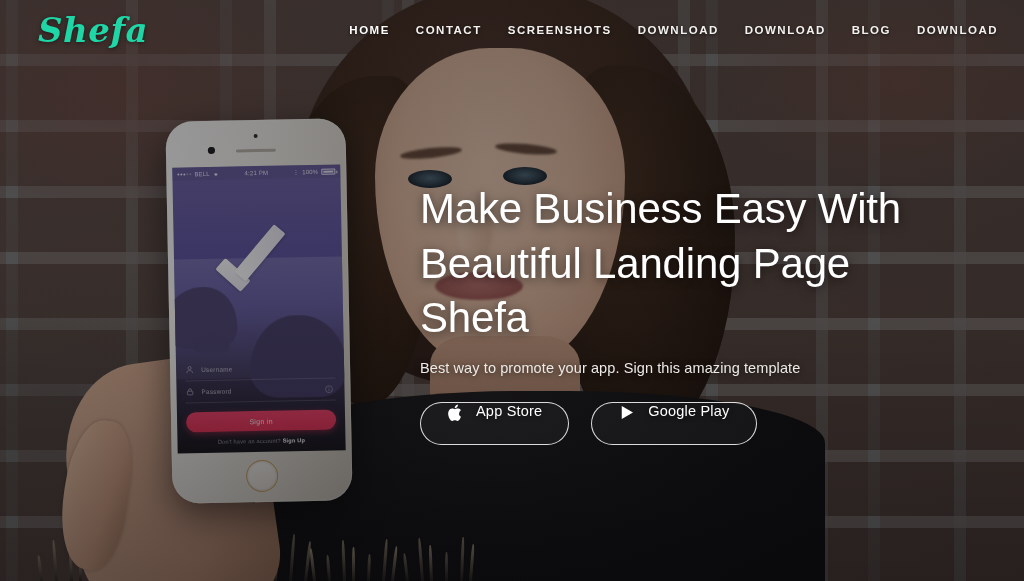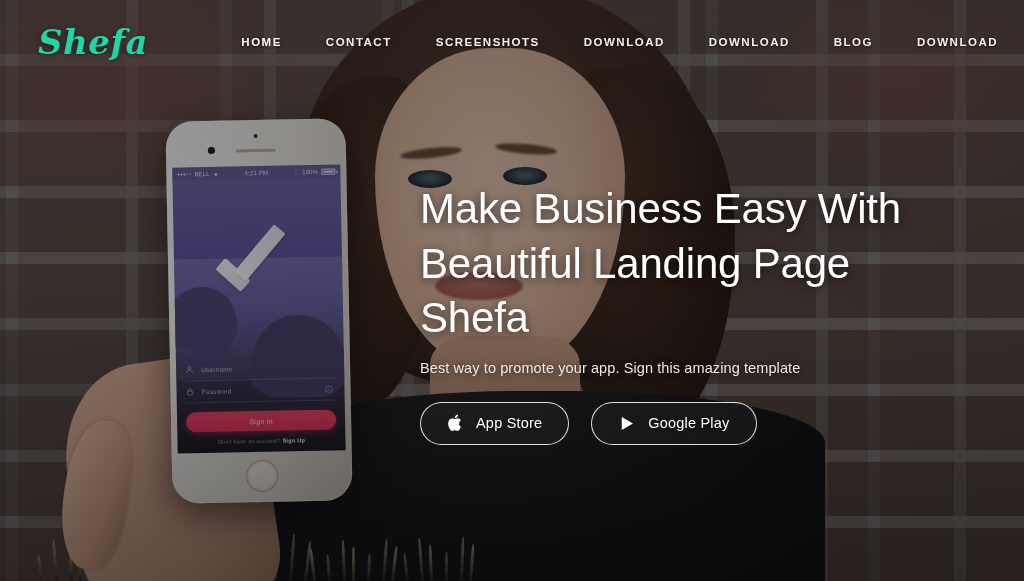--- a/index.html
+++ b/index.html
@@ -263,34 +263,34 @@
     box-shadow: 0 2px 6px rgba(238,50,89,.45);
   }
   .signup-line {
     margin-top: 7px; text-align: center; font-size: 5.6px;
     color: rgba(228,224,238,.6); letter-spacing: .2px;
   }
   .signup-line b { color: #fff; font-weight: 700; }
 
   
   .topbar {
-    position: absolute; left: 0; top: 16px; width: 100%; height: 60px;
+    position: absolute; left: 0; top: 4px; width: 100%; height: 60px;
     display: flex; align-items: center; z-index: 40;
   }
   .logo {
     position: absolute; left: 38px; top: 6px;
     font-family: "DejaVu Serif", serif;
     font-style: italic; font-size: 34px; font-weight: 700;
     color: #1fd6a6;
     text-shadow: 0 1px 4px rgba(0,0,0,.5);
     letter-spacing: .5px;
   }
   .nav {
     position: absolute; right: 26px; top: 20px;
-    display: flex; gap: 44px;
+    display: flex; gap: 26px;
   }
   .nav a {
     color: #f3f2f0; text-decoration: none;
     font-size: 11.5px; font-weight: 600; letter-spacing: 1.5px;
     text-shadow: 0 1px 3px rgba(0,0,0,.6);
     white-space: nowrap;
   }
   .nav a.active { color: #ffffff; }
 
   
@@ -301,21 +301,21 @@
     font-size: 42px; line-height: 1.3; font-weight: 400;
     color: #ffffff; letter-spacing: -.2px;
     text-shadow: 0 2px 10px rgba(0,0,0,.55);
   }
   .copy .sub {
     margin-top: 14px; font-size: 14.5px; color: #ece9e6;
     text-shadow: 0 1px 6px rgba(0,0,0,.6); letter-spacing: .1px;
   }
   .store-row { margin-top: 26px; display: flex; gap: 22px; }
   .store-btn {
-    display: flex; align-items: center; justify-content: center; gap: 12px;
+    display: flex; justify-content: center; gap: 12px;
     height: 43px; padding: 0 26px; min-width: 138px;
     border: 1.6px solid rgba(255,255,255,.85);
     border-radius: 24px;
     color: #fff; font-size: 14.5px; letter-spacing: .2px;
     background: rgba(255,255,255,.04);
     text-shadow: 0 1px 4px rgba(0,0,0,.5);
     cursor: pointer;
   }
   .store-btn svg { flex: 0 0 auto; }
 </style>

